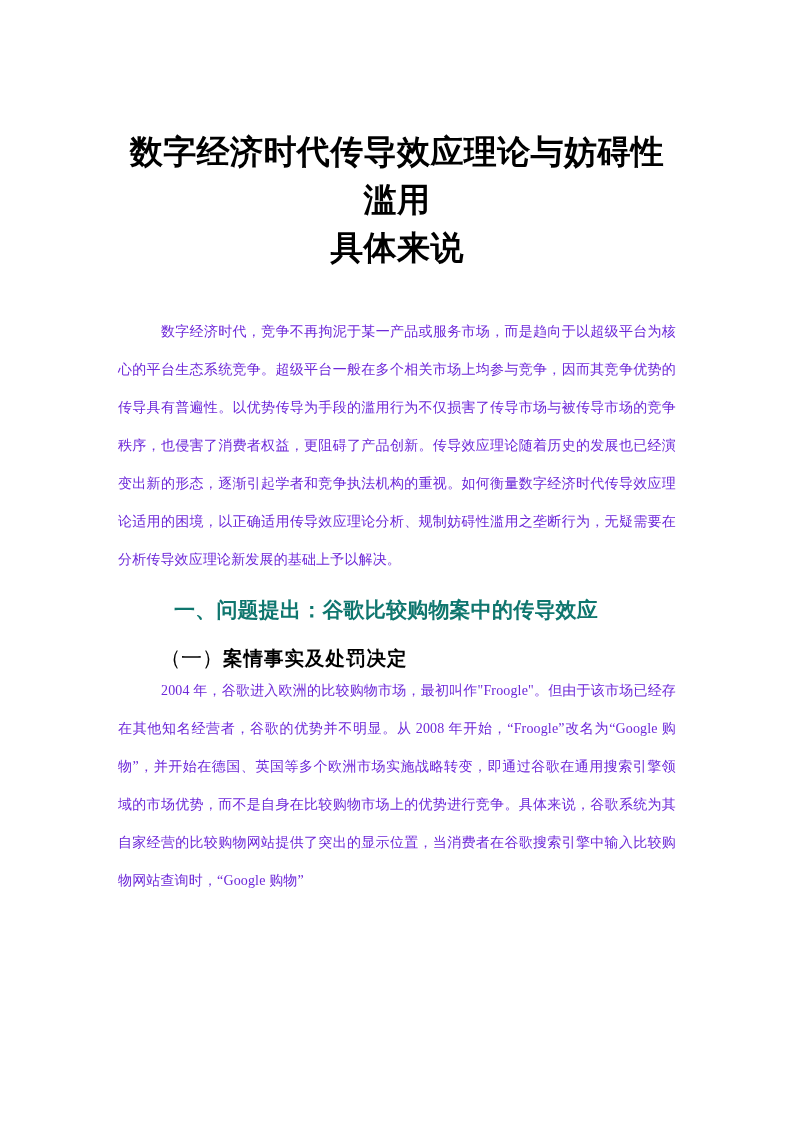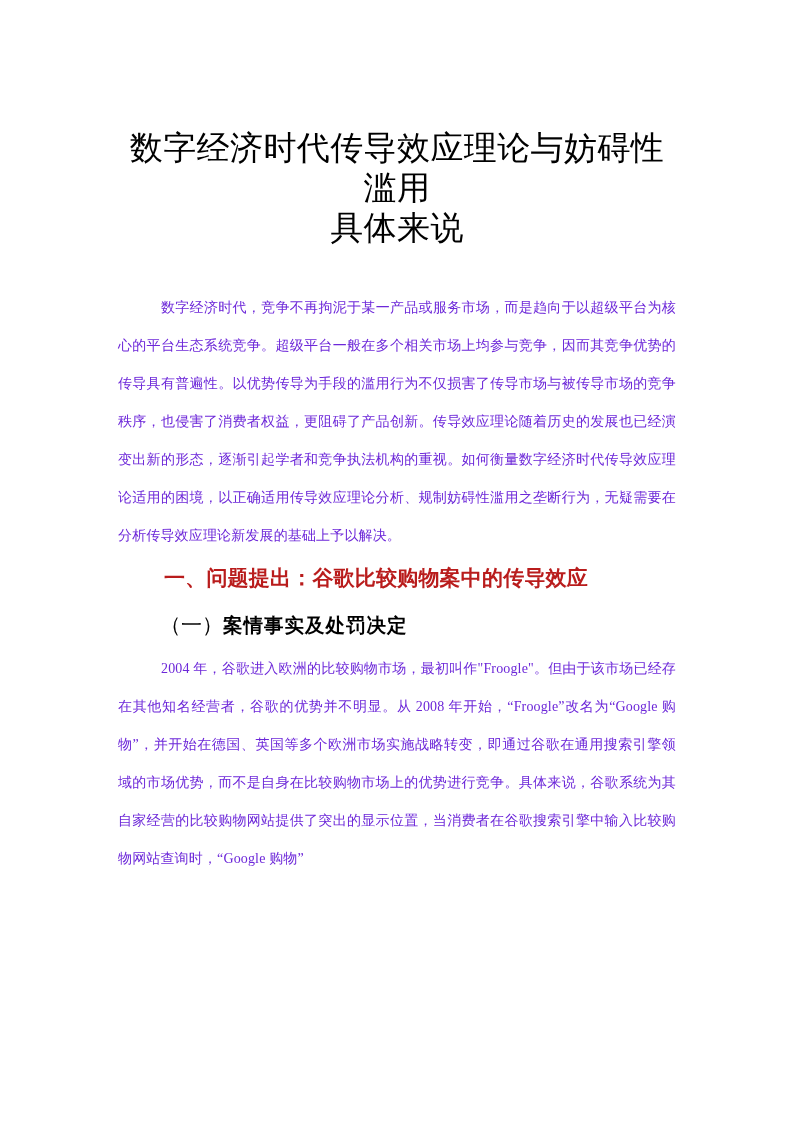--- a/index.html
+++ b/index.html
@@ -20,27 +20,27 @@
     position: absolute;
     left: 118px;
     top: 0;
     width: 558px;
   }
 
   
   .doc-title {
     font-family: "Liberation Serif", "DejaVu Serif", serif;
     font-size: 33px;
-    line-height: 40px;
+    line-height: 48px;
     text-align: center;
     color: #000000;
     letter-spacing: 0.4px;
     margin: 0;
     padding-top: 128px;
-    font-weight: 400;
+    font-weight: 700;
   }
   .doc-title .tline {
     display: block;
   }
 
   
   .para {
     font-family: "Liberation Serif", "DejaVu Serif", serif;
     font-size: 14px;
     line-height: 38px;
@@ -53,33 +53,33 @@
   }
   .para.first {
     margin-top: 41px;
   }
   .para.tight {
     margin-top: 0;
   }
 
   
   .h1-section {
-    font-family: Liberation Sans, sans-serif;
+    font-family: Liberation Mono, monospace;
     font-size: 21px;
     line-height: 38px;
     font-weight: 700;
-    color: #b91c1c;
+    color: #0f766e;
     text-indent: 42px;
-    margin: 4px;
+    margin: 14px;
     letter-spacing: 0.2px;
   }
   .h2-section {
     font-family: "Liberation Serif", "DejaVu Serif", serif;
     font-size: 21px;
-    line-height: 48px;
+    line-height: 27px;
     color: #000000;
     text-indent: 42px;
     margin: 0;
   }
   .h2-section .h2-label {
     font-weight: 400;
   }
   .h2-section .h2-text {
     font-weight: 700;
     font-size: 19.5px;

